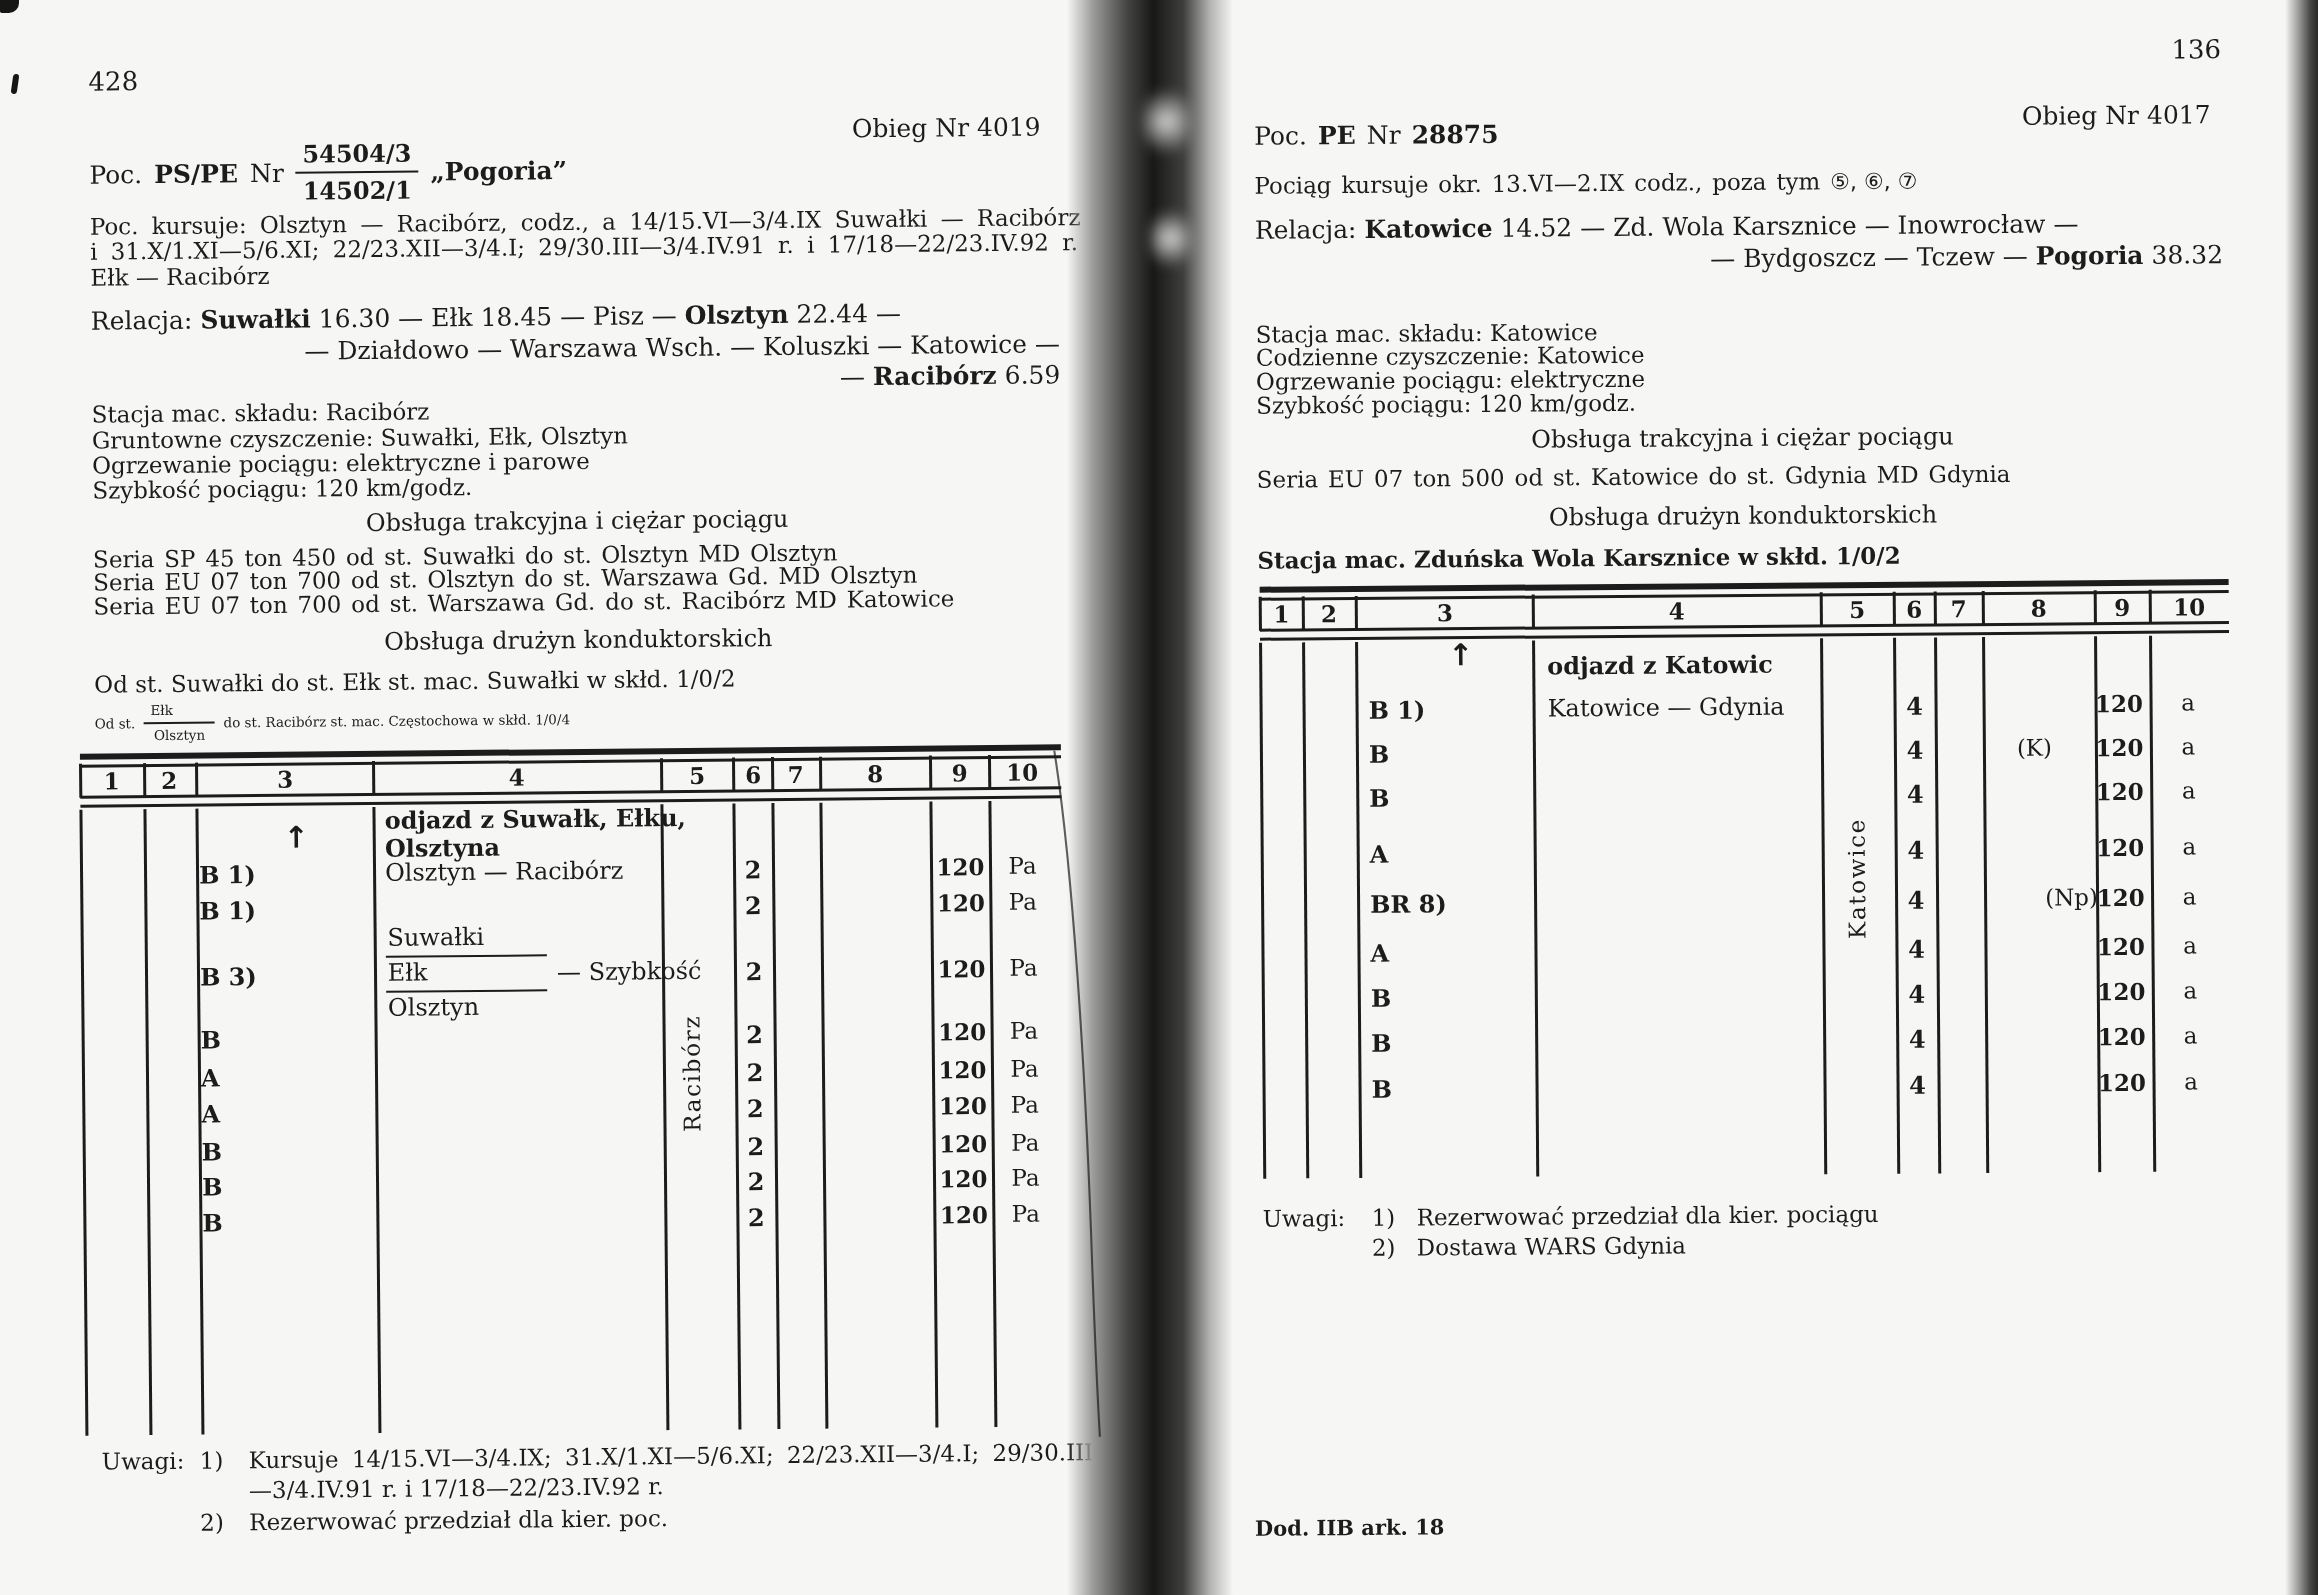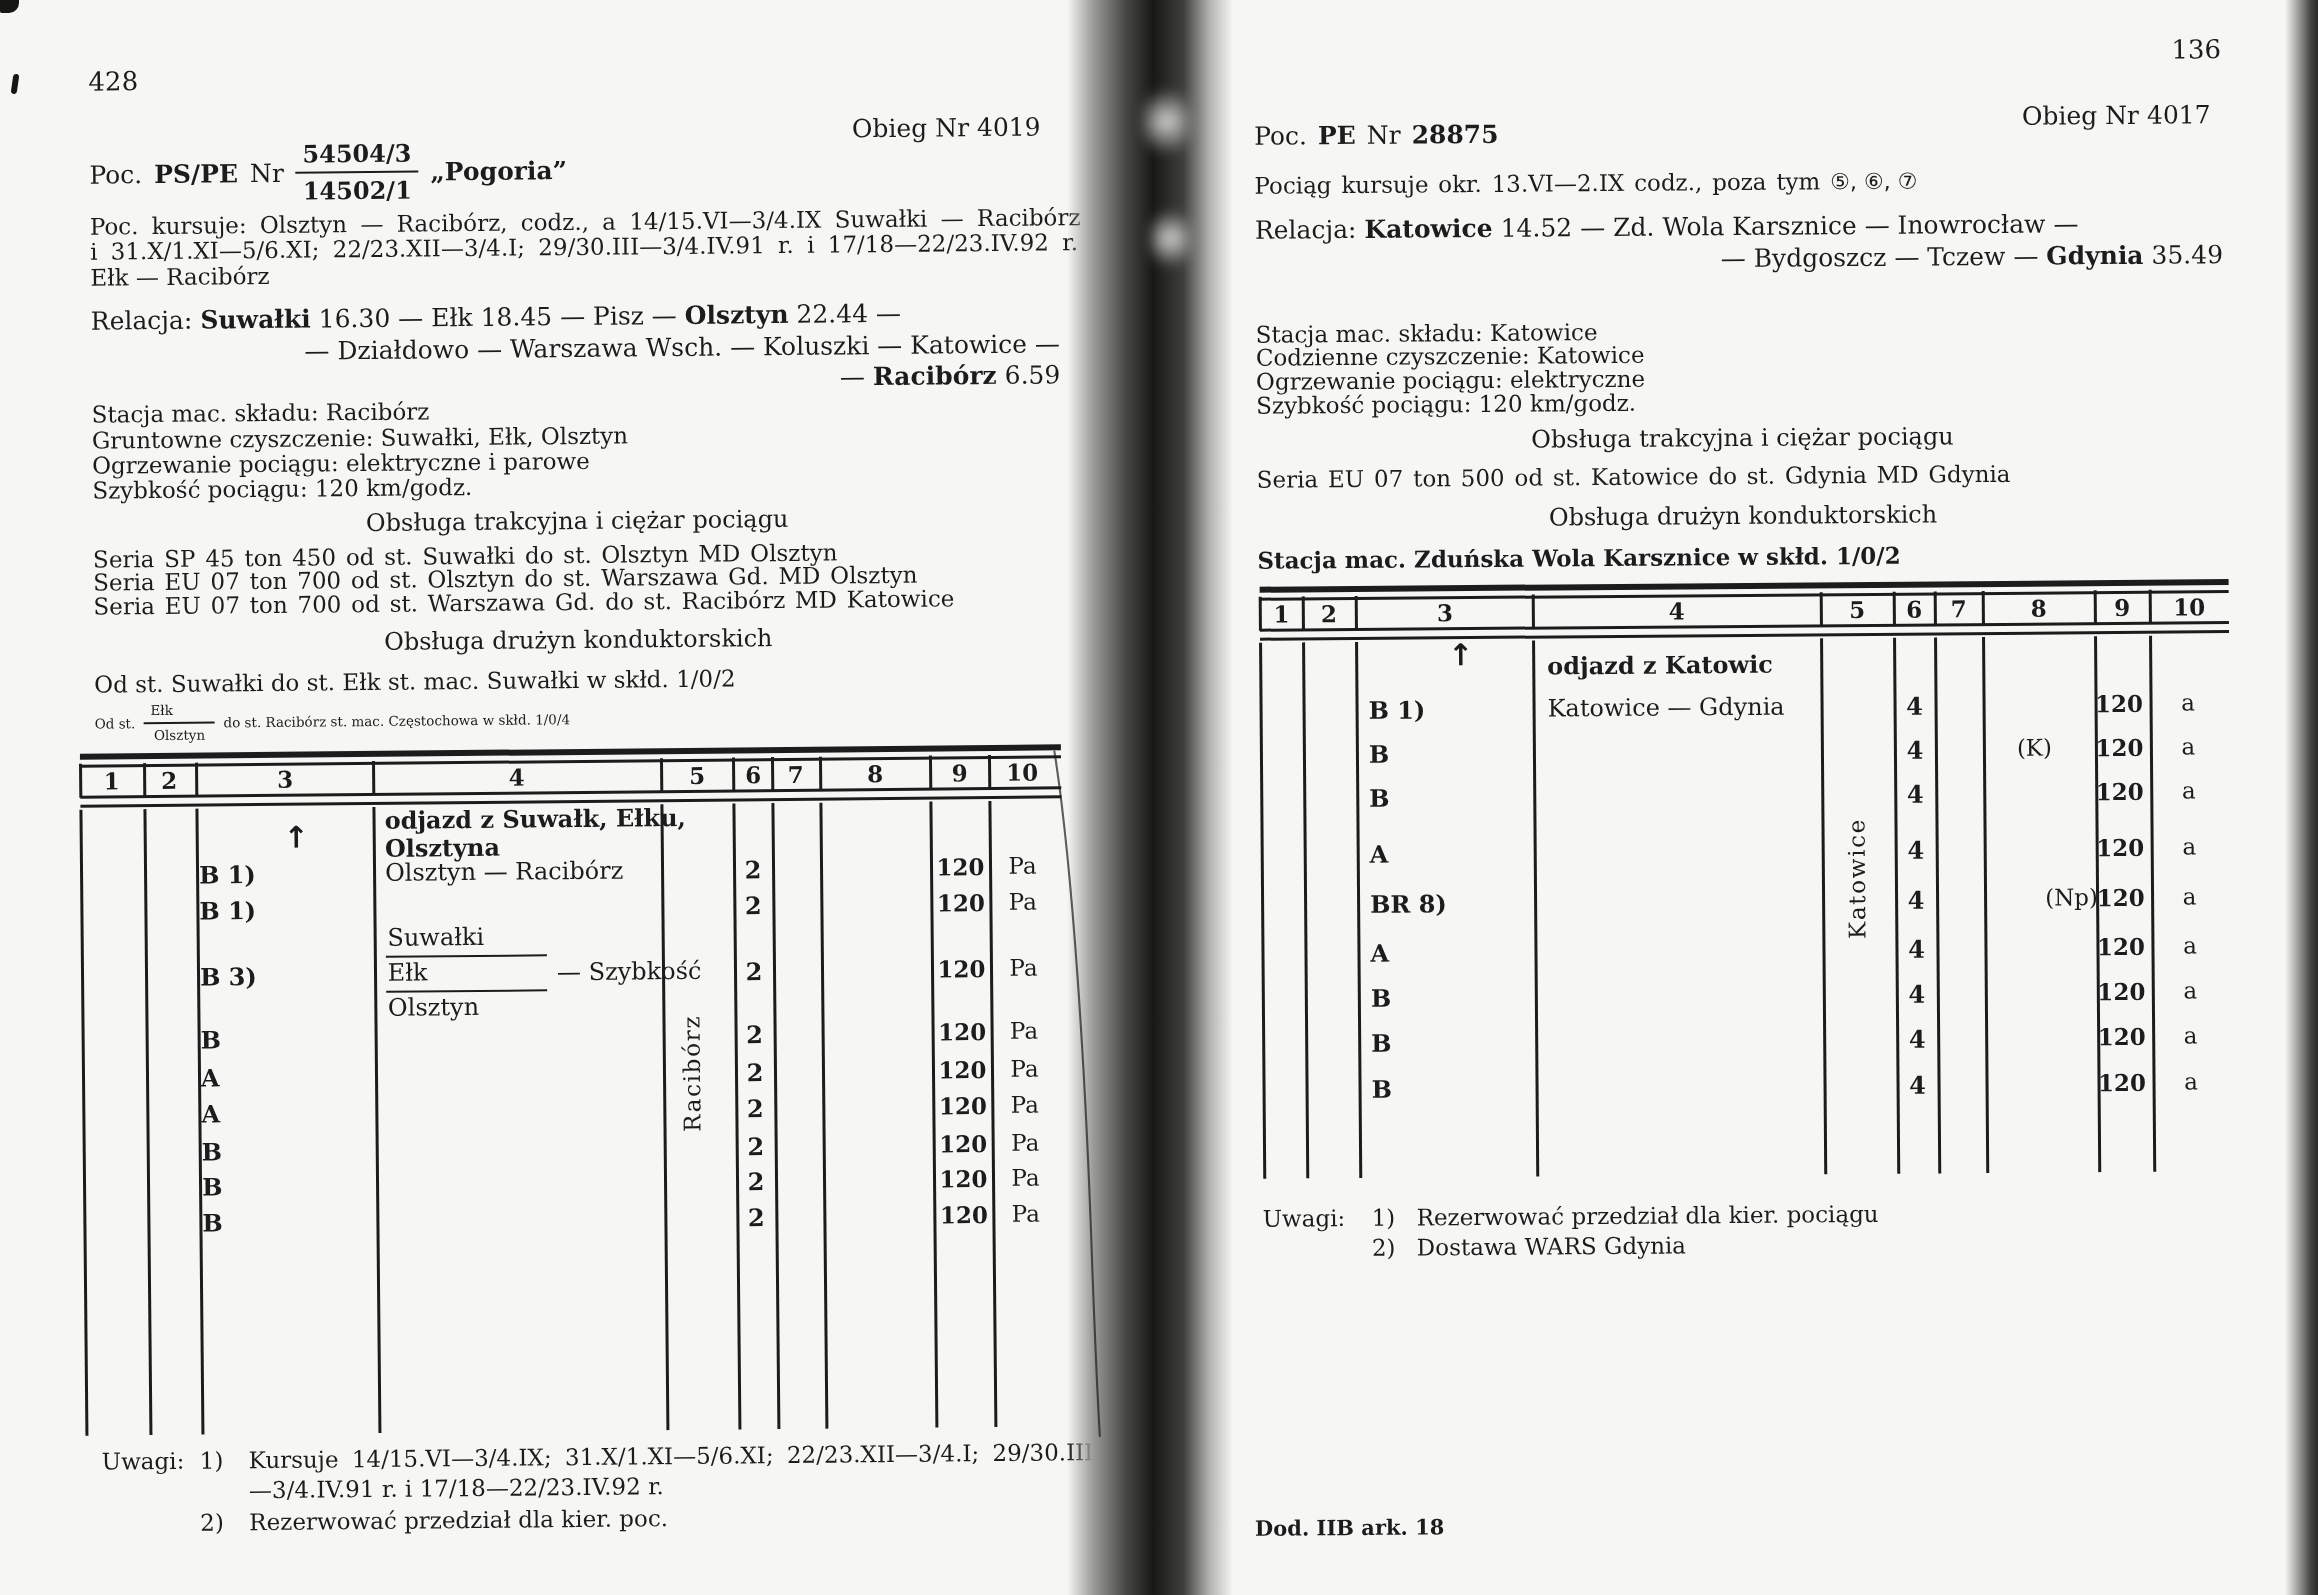--- a/index.html
+++ b/index.html
@@ -245,21 +245,21 @@
       <span class="fs30 b">28875</span>
     </div>
     <div class="t fs30" style="left:2027px; top:105px;">Obieg Nr 4017</div>
 
     <div class="t" style="left:1259px; top:169px;"><span class="ws2">Pociąg kursuje okr. 13.VI—2.IX codz., poza tym </span><span class="circled">⑤, ⑥, ⑦</span></div>
 
     <div class="t fs30" style="left:1259px; top:213px;">
       <span>Relacja:</span>
       <span class="b">Katowice</span><span> 14.52 — Zd. Wola Karsznice — Inowrocław —</span>
     </div>
-    <div class="t fs30" style="right:92px; top:245px;"><span>— Bydgoszcz — Tczew — </span><span class="b">Gdynia</span><span> 35.49</span></div>
+    <div class="t fs30" style="right:92px; top:245px;"><span>— Bydgoszcz — Tczew — </span><span class="b">Pogoria</span><span> 38.32</span></div>
 
     <div class="t" style="left:1259px; top:318px;">Stacja mac. składu: Katowice</div>
     <div class="t" style="left:1259px; top:341px;">Codzienne czyszczenie: Katowice</div>
     <div class="t" style="left:1259px; top:365px;">Ogrzewanie pociągu: elektryczne</div>
     <div class="t" style="left:1259px; top:389px;">Szybkość pociągu: 120 km/godz.</div>
 
     <div class="heading" style="left:1259px; width:972px; top:424px;">Obsługa trakcyjna i ciężar pociągu</div>
 
     <div class="t ws2" style="left:1259px; top:463px;">Seria EU 07 ton 500 od st. Katowice do st. Gdynia MD Gdynia</div>
 

